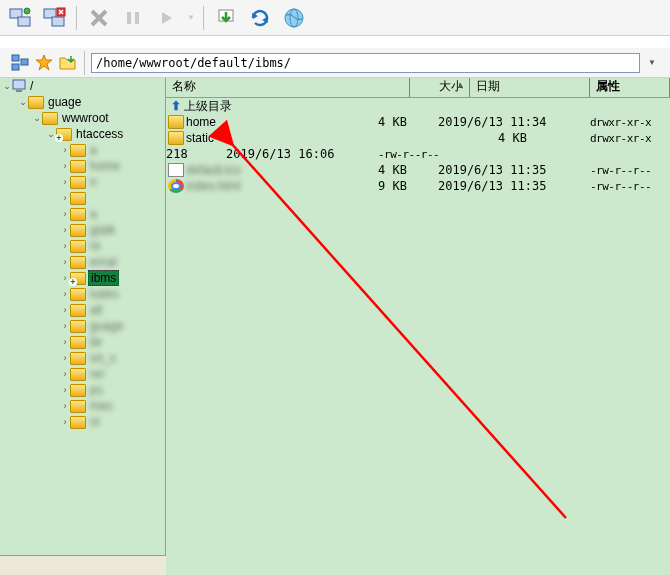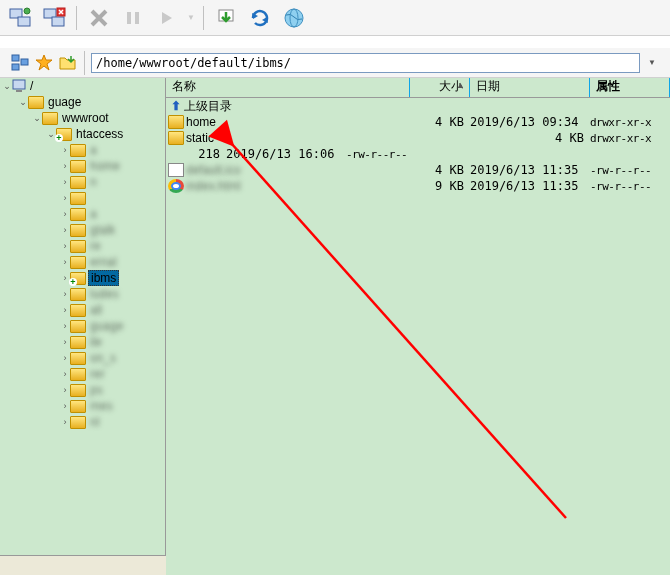--- a/index.html
+++ b/index.html
@@ -9,36 +9,36 @@
 .tool-btn { width: 28px; height: 28px; display: flex; align-items: center; justify-content: center; cursor: pointer; }
 .divider-v { width: 1px; height: 24px; background: #c0c0c0; margin: 0 2px; }
 .path-input { flex: 1; height: 20px; border: 1px solid #7a9ac0; background: #fff; padding: 0 4px; font-size: 12px; font-family: monospace; }
 .main-area { display: flex; height: calc(575px - 66px); }
 .tree-panel { width: 166px; background: #cce8cd; overflow: hidden; border-right: 1px solid #999; }
 .tree-node { display: flex; align-items: center; height: 16px; padding-left: 4px; white-space: nowrap; cursor: pointer; }
 .tree-expand { width: 10px; height: 10px; display: inline-flex; align-items: center; justify-content: center; font-size: 9px; color: #555; }
 .tree-icon { width: 16px; height: 13px; display: inline-block; margin-right: 2px; }
 .folder-icon { background: linear-gradient(#ffe680,#e8b020); border: 1px solid #c09000; border-radius: 1px; }
 .tree-label { padding: 0 2px; }
-.tree-selected { background: #0369a1; border: 1px dotted #333; }
+.tree-selected { background: #15803d; border: 1px dotted #333; }
 .tree-blur { color: transparent; text-shadow: 0 0 5px rgba(0,0,0,0.5); }
 .file-panel { flex: 1; background: #cce8cd; display: flex; flex-direction: column; position: relative; }
 .file-header { display: flex; background: #cce8cd; border-bottom: 1px solid #999; height: 20px; }
 .file-header > div { padding: 2px 6px; border-right: 1px solid #0ea5e9; display: flex; align-items: flex-end; }
 .col-name { flex: 1; }
 .col-size { width: 60px; justify-content: flex-end; }
 .col-date { width: 120px; }
 .col-attr { width: 80px; font-weight: bold; }
 .sort-ind { position: absolute; left: 290px; top: 2px; font-size: 9px; color: #555; }
 .file-list { flex: 1; overflow: hidden; }
 .file-row { display: flex; height: 16px; align-items: center; }
 .file-name-cell { flex: 1; display: flex; align-items: center; padding-left: 2px; }
-.file-size-cell { width: 60px; text-align: right; padding-right: 6px; font-family: monospace; }
+.file-size-cell { width: 60px; padding-right: 6px; font-family: monospace; }
 .file-date-cell { width: 120px; font-family: monospace; }
-.file-attr-cell { width: 80px; font-family: monospace; font-size: 11px; }
+.file-attr-cell { width: 80px; font-family: monospace; font-size: 11px; margin-left: 32px; }
 .file-icon { width: 16px; height: 14px; display: inline-block; margin-right: 2px; }
 .file-doc { background: #fff; border: 1px solid #888; }
 .up-icon { color: #2060c0; font-weight: bold; }
 .chrome-icon { background: conic-gradient(#e84a3a 0 120deg,#34a853 120deg 240deg,#fbbc05 240deg); border-radius: 50%; position: relative; }
 .chrome-icon::after { content:''; position:absolute; inset:3px; background:#fff; border-radius:50%; border:2px solid #4285f4; }
 .arrow-overlay { position: absolute; left: 0; top: 0; width: 100%; height: 100%; pointer-events: none; }
 .status-bar { position: absolute; bottom: 0; left: 0; width: 166px; height: 20px; background: #ece9d8; border-top: 1px solid #999; }
 .plus-icon { position: relative; }
 .plus-icon::before { content:'+'; position:absolute; left:-2px; bottom:-2px; font-size:9px; color:#080; font-weight:bold; background:#fff; border-radius:50%; width:8px; height:8px; line-height:8px; text-align:center; }
 .file-attr-cell { letter-spacing: -0.5px; }
@@ -272,21 +272,21 @@
           <div class="file-date-cell"></div>
           <div class="file-attr-cell"></div>
       </div>
       <div id="file-container">
           <div class="file-row">
             <div class="file-name-cell">
               <span class="file-icon folder-icon"></span>
               <span class="">home</span>
             </div>
             <div class="file-size-cell">4 KB</div>
-            <div class="file-date-cell">2019/6/13 09:34</div>
+            <div class="file-date-cell">2019/6/13 11:34</div>
             <div class="file-attr-cell">drwxr-xr-x</div>
           </div>
           <div class="file-row">
             <div class="file-name-cell">
               <span class="file-icon folder-icon"></span>
               <span class="">static</span>
             </div>
             <div class="file-size-cell">4 KB</div>
             <div class="file-attr-cell">drwxr-xr-x</div>
           </div>

